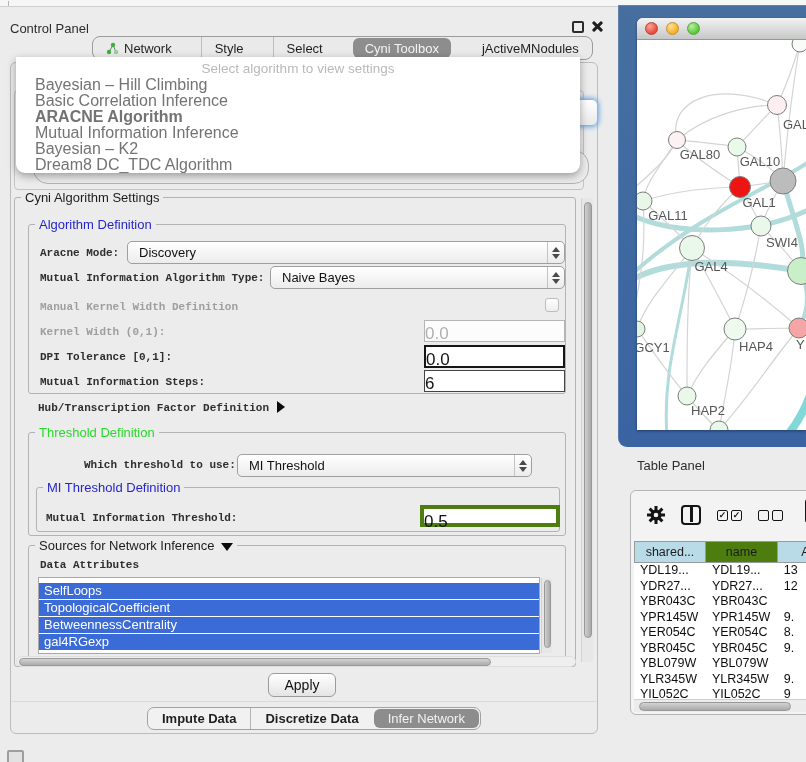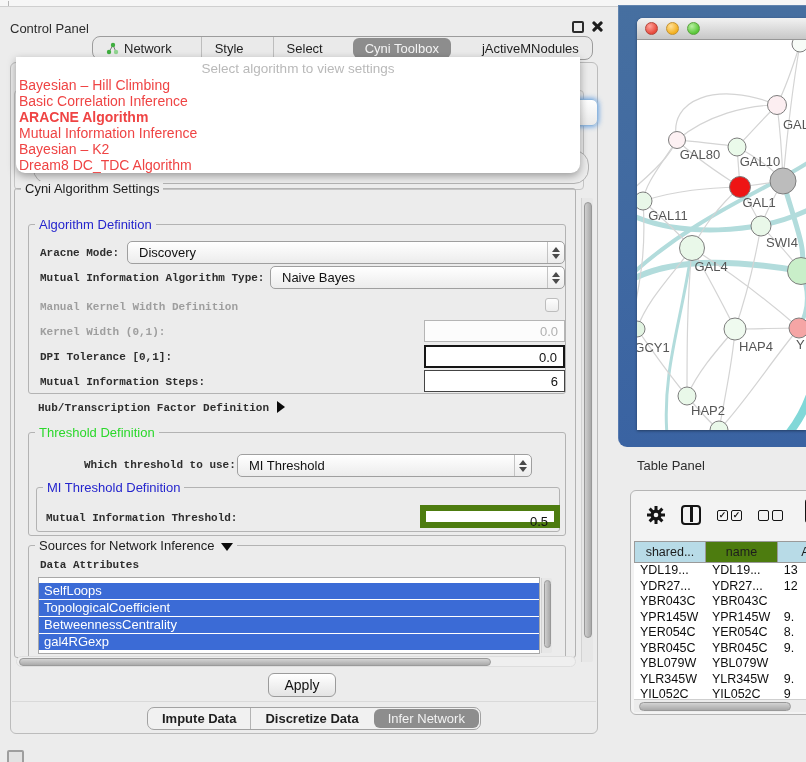--- a/index.html
+++ b/index.html
@@ -35,44 +35,44 @@
   
   .sliver-gb { left:14px; top:90px; width:570px; height:100px; border:1px solid #c4c4c4; border-radius:4px; }
   .sliver-combo { left:556px; top:99px; width:42px; height:27px; border:1px solid #8fb6dd; border-radius:6px;
                   background:linear-gradient(#ffffff,#e9e9e9); box-shadow:0 0 5px 1px rgba(92,154,223,.85); }
   .sliver-input { left:33px; top:150px; width:556px; height:34px; border:1px solid #b2b2b2; border-radius:15px; background:#ececec; }
 
   
   .dropdown { left:16px; top:57px; width:564px; height:116px; background:#ffffff; z-index:20;
               border-radius:0 0 9px 9px; box-shadow:0 3px 9px rgba(0,0,0,.35); }
   .dd-head { text-align:center; color:#b9b9b9; font-size:13.5px; padding-top:4px; height:20px; }
-  .dd-item { font-size:14px; color:#ef4444; line-height:16px; padding-left:3px; white-space:nowrap; }
+  .dd-item { font-size:16px; color:#737373; line-height:16px; padding-left:19px; white-space:nowrap; }
   .dd-item.sel { font-weight:700; }
 
   
   .gb { border:1px solid #b3b3b3; border-radius:3px; }
   .gt { position:absolute; top:-8px; left:6px; background:#ececec; padding:0 4px; font-size:13px; color:#1c1c1c; white-space:nowrap;}
   .gt.blue { color:#2525cd; } .gt.green { color:#2bd82b; }
 
   .lbl { font-size:11px; font-weight:700; color:#2e2e2e; white-space:nowrap;font-family:Liberation Mono, monospace; }
   .lbl.dis { color:#9e9e9e; }
 
   .combo { display:flex; align-items:center; justify-content:space-between;
            background:linear-gradient(#ffffff,#ececec); border:1px solid #9f9f9f; border-radius:5px; }
   .combo .ct { font-size:13px; color:#111; padding-left:11px; }
   .combo .sp { width:17px; align-self:stretch; border-left:1px solid #c3c3c3; display:flex; flex-direction:column;
                align-items:center; justify-content:center; gap:2px; }
   .tri-up { width:0; height:0; border-left:4px solid transparent; border-right:4px solid transparent; border-bottom:5px solid #4a4a4a; }
   .tri-dn { width:0; height:0; border-left:4px solid transparent; border-right:4px solid transparent; border-top:5px solid #4a4a4a; }
 
-  .fld { background:#fff; text-align:right; font-size:13px; padding:3px 6px 8px 0; color:#111; }
+  .fld { background:#fff; text-align:left; font-size:17px; padding:3px 6px 8px 0; color:#111; }
   .fld.dis { border:1px solid #b5b5b5; color:#b0b0b0; background:#fcfcfc; }
   .fld.strong { border:2px solid #151515; }
   .fld.norm { border:1px solid #444; }
-  .fld.thin { border:6px solid #4d7c0f; }
+  .fld.thin { border:4px solid #4d7c0f; }
 
   .chk { width:14px; height:14px; border:1px solid #bdbdbd; border-radius:3px; background:linear-gradient(#fdfdfd,#ededed); }
 
   .hub-arrow { display:inline-block; width:0; height:0; border-top:6px solid transparent; border-bottom:6px solid transparent;
                border-left:8px solid #0a0a0a; margin-left:8px; vertical-align:-2px;}
   .src-arrow { display:inline-block; width:0; height:0; border-left:6px solid transparent; border-right:6px solid transparent;
                border-top:8px solid #0a0a0a; margin-left:6px; vertical-align:-1px;}
 
   
   .attr-list { background:#fff; border:1px solid #a8a8a8; padding-top:5px; overflow:hidden; }
@@ -178,21 +178,21 @@
   <div class="abs dropdown">
     <div class="dd-head">Select algorithm to view settings</div>
     <div class="dd-item">Bayesian – Hill Climbing</div>
     <div class="dd-item">Basic Correlation Inference</div>
     <div class="dd-item sel">ARACNE Algorithm</div>
     <div class="dd-item">Mutual Information Inference</div>
     <div class="dd-item">Bayesian – K2</div>
     <div class="dd-item">Dream8 DC_TDC Algorithm</div>
   </div>
 
-  <div class="abs gb" style="left:14px; top:188px; width:562px; height:470px;">
+  <div class="abs gb" style="left:14px; top:197px; width:562px; height:470px;">
     <span class="gt">Cyni Algorithm Settings</span>
   </div>
 
   <div class="abs vscroll" style="left:581px; top:198px; width:12px; height:464px;">
     <div class="vthumb" style="top:4px; height:436px;"></div>
   </div>
 
   <div class="abs gb" style="left:28px; top:224px; width:538px; height:170px;">
     <span class="gt blue">Algorithm Definition</span>
   </div>

